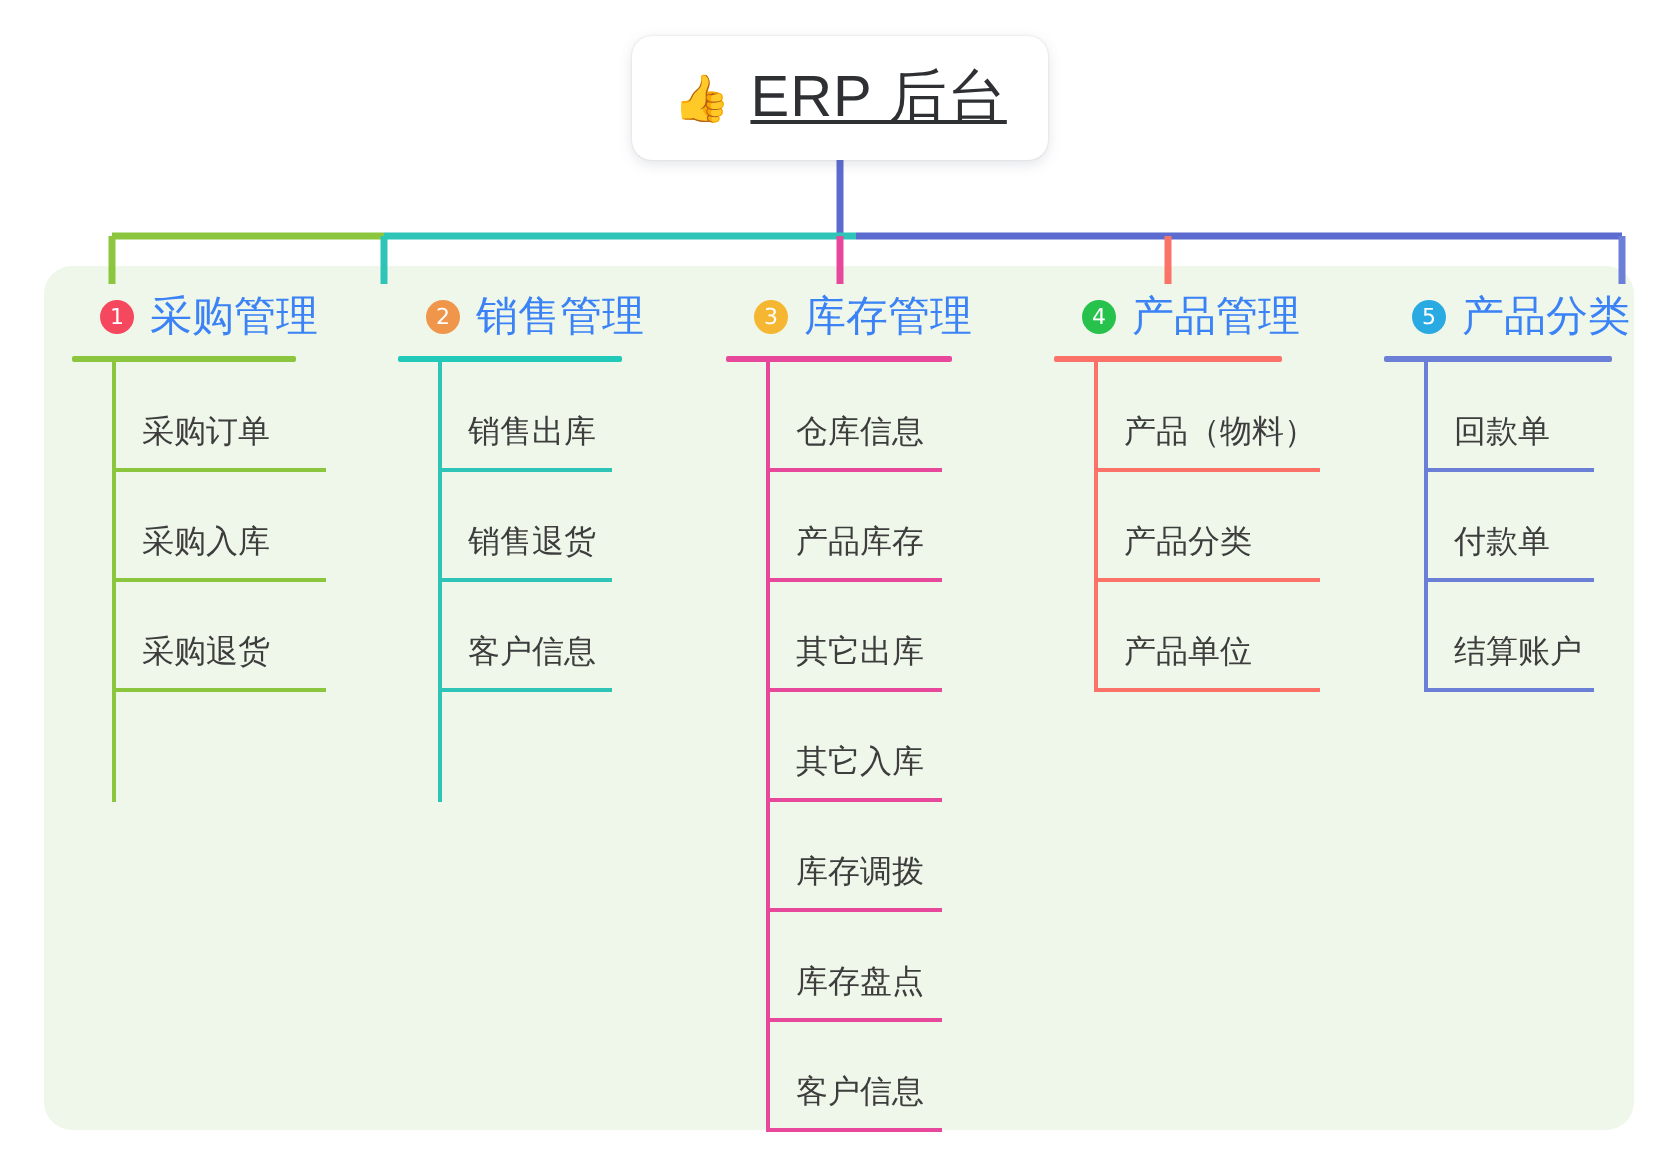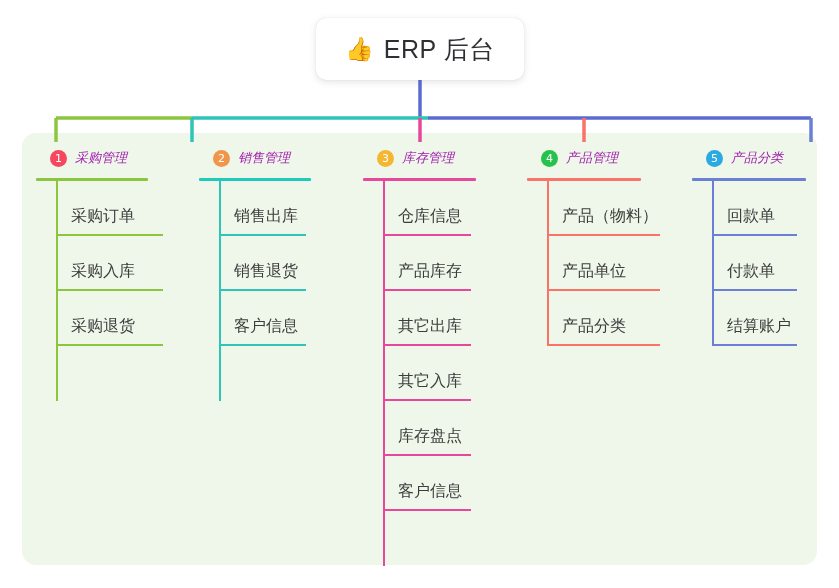--- a/index.html
+++ b/index.html
@@ -30,24 +30,25 @@
     align-items: center;
     justify-content: center;
     gap: 10px;
   }
   #root-node .thumb {
     font-size: 23px;
     line-height: 1;
     color: #F2B23E;
   }
   #root-node .root-title {
-    font-size: 25px;
+    font-size: 29px;
     letter-spacing: 0.5px;
     color: #2f3033;
     white-space: nowrap;
+    text-decoration: underline;
   }
 
   
   #connector-svg {
     position: absolute;
     left: 0;
     top: 0;
     width: 839px;
     height: 588px;
     pointer-events: none;
@@ -81,24 +82,23 @@
     height: 17px;
     border-radius: 50%;
     color: #ffffff;
     font-size: 11px;
     line-height: 17px;
     text-align: center;
     font-family: "DejaVu Sans", sans-serif;
     flex: none;
   }
   .col-title {
-    font-size: 13px;
-    color: #a21caf;
+    font-size: 21px;
+    color: #3b82f6;
     white-space: nowrap;
-    font-style: italic;
   }
   .col-rule {
     height: 3px;
     margin-top: 7px;
     border-radius: 1px;
   }
 
   .items {
     position: relative;
     margin-top: 0;
@@ -214,20 +214,24 @@
         </div>
         <div class="item">
           <span class="item-label">其它出库</span>
           <div class="item-rule" style="background: rgb(232, 72, 155); width: 88px;"></div>
         </div>
         <div class="item">
           <span class="item-label">其它入库</span>
           <div class="item-rule" style="background: rgb(232, 72, 155); width: 88px;"></div>
         </div>
         <div class="item">
+          <span class="item-label">库存调拨</span>
+          <div class="item-rule" style="background: rgb(232, 72, 155); width: 88px;"></div>
+        </div>
+        <div class="item">
           <span class="item-label">库存盘点</span>
           <div class="item-rule" style="background: rgb(232, 72, 155); width: 88px;"></div>
         </div>
         <div class="item">
           <span class="item-label">客户信息</span>
           <div class="item-rule" style="background: rgb(232, 72, 155); width: 88px;"></div>
         </div>
       </div>
     </div>
     <div class="column" style="left: 527px;">
@@ -236,27 +240,27 @@
         <span class="col-title">产品管理</span>
       </div>
       <div class="col-rule" style="background: rgb(250, 114, 104); width: 114px;"></div>
       <div class="items">
         <div class="stem" style="background: rgb(250, 114, 104); height: 165px;"></div>
         <div class="item">
           <span class="item-label">产品（物料）</span>
           <div class="item-rule" style="background: rgb(250, 114, 104); width: 113px;"></div>
         </div>
         <div class="item">
+          <span class="item-label">产品分类</span>
+          <div class="item-rule" style="background: rgb(250, 114, 104); width: 113px;"></div>
+        </div>
+        <div class="item">
           <span class="item-label">产品单位</span>
           <div class="item-rule" style="background: rgb(250, 114, 104); width: 113px;"></div>
         </div>
-        <div class="item">
-          <span class="item-label">产品分类</span>
-          <div class="item-rule" style="background: rgb(250, 114, 104); width: 113px;"></div>
-        </div>
       </div>
     </div>
     <div class="column" style="left: 692px;">
       <div class="col-header">
         <span class="badge" style="background: rgb(41, 170, 227);">5</span>
         <span class="col-title">产品分类</span>
       </div>
       <div class="col-rule" style="background: rgb(107, 127, 215); width: 114px;"></div>
       <div class="items">
         <div class="stem" style="background: rgb(107, 127, 215); height: 165px;"></div>

